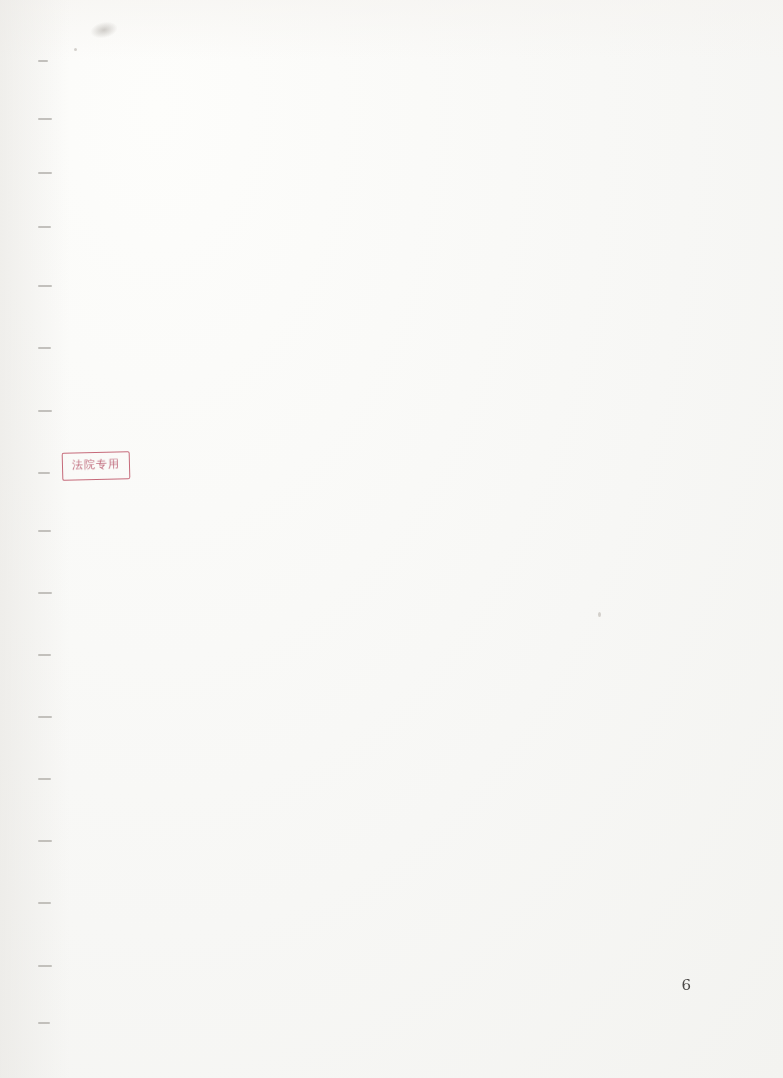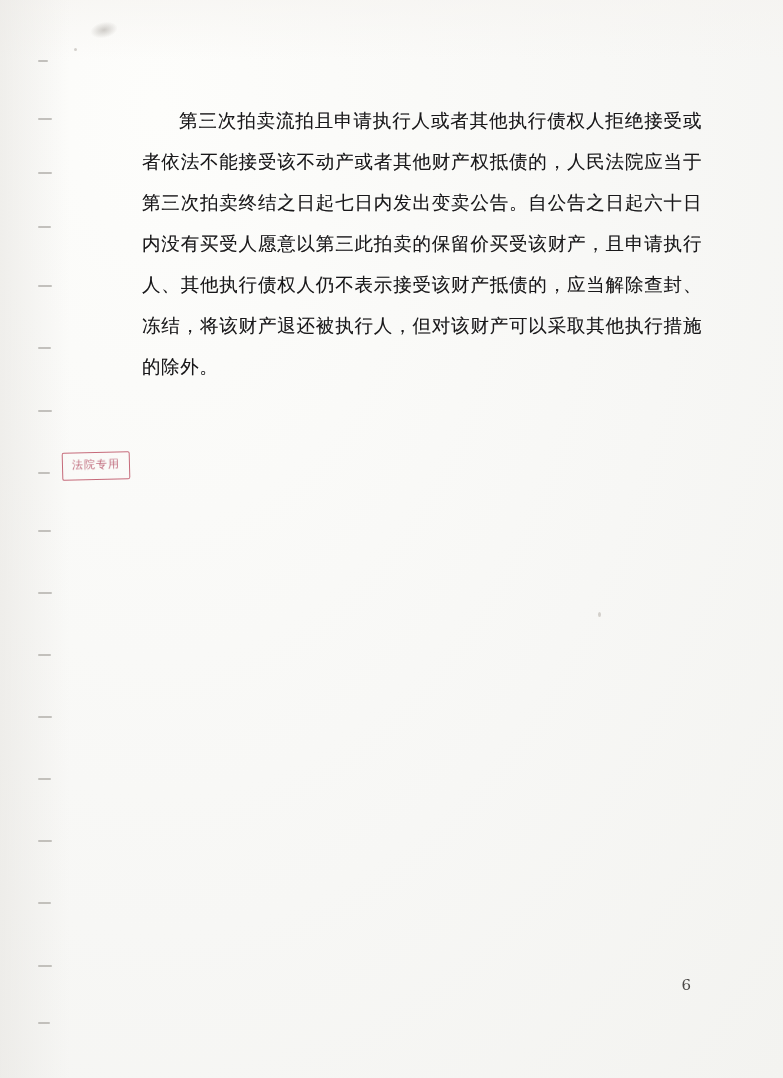--- a/index.html
+++ b/index.html
@@ -140,21 +140,20 @@
     <div class="dash" style="top:842px; width:13px;"></div>
     <div class="dash" style="top:905px; width:14px;"></div>
     <div class="dash" style="top:962px; width:12px;"></div>
   </div>
 
   <div class="stamp">
     <span class="stamp-text">法院专用</span>
   </div>
 
   <div class="content">
-    <p class="para">第三次拍卖流拍且申请执行人或者其他执行债权人拒绝接受或者依法不能接受该不动产或者其他财产权抵债的，人民法院应当于第三次拍卖终结之日起七日内发出变卖公告。自公告之日起六十日内没有买受人愿意以第三此拍卖的保留价买受该财产，且申请执行人、其他执行债权人仍不表示接受该财产抵债的，应当解除查封、冻结，将该财产退还被执行人，但对该财产可以采取其他执行措施的除外。</p>
   </div>
 
   <div class="speck" style="left:598px; top:612px; width:3px; height:5px;"></div>
   <div class="speck" style="left:74px; top:48px; width:3px; height:3px;"></div>
 
   <div class="page-number">6</div>
 
 </div>
 
 </body></html>

